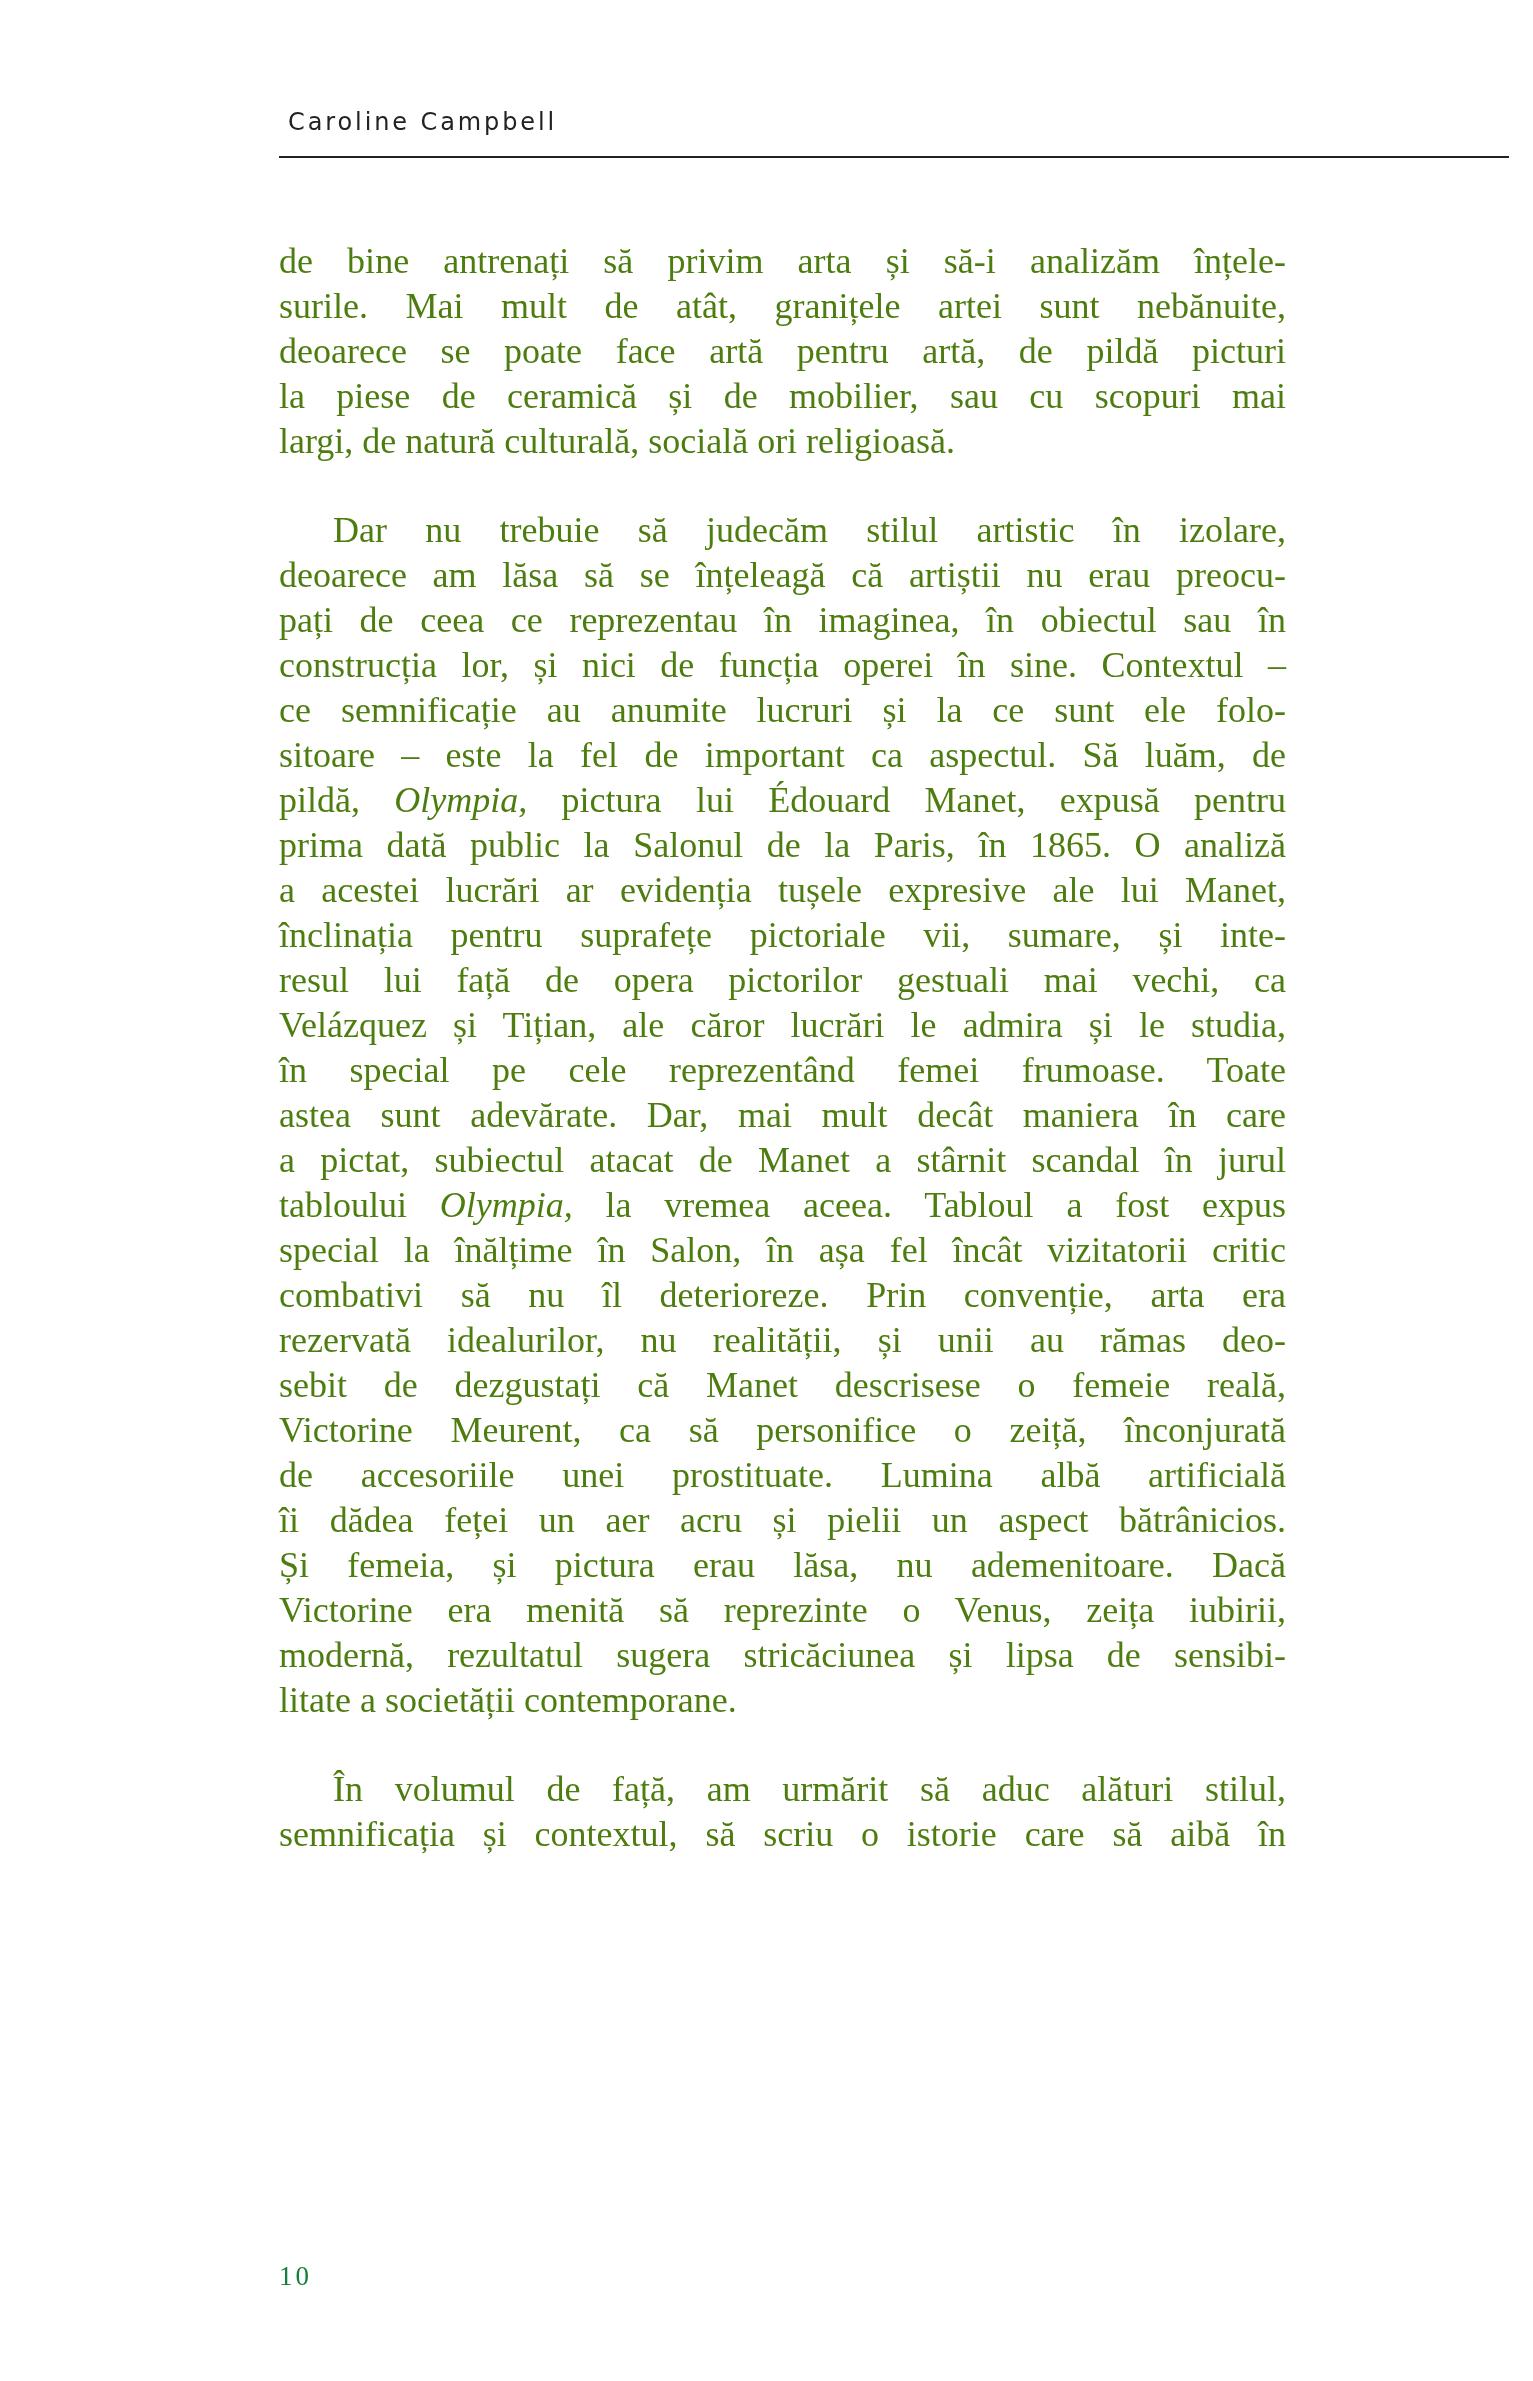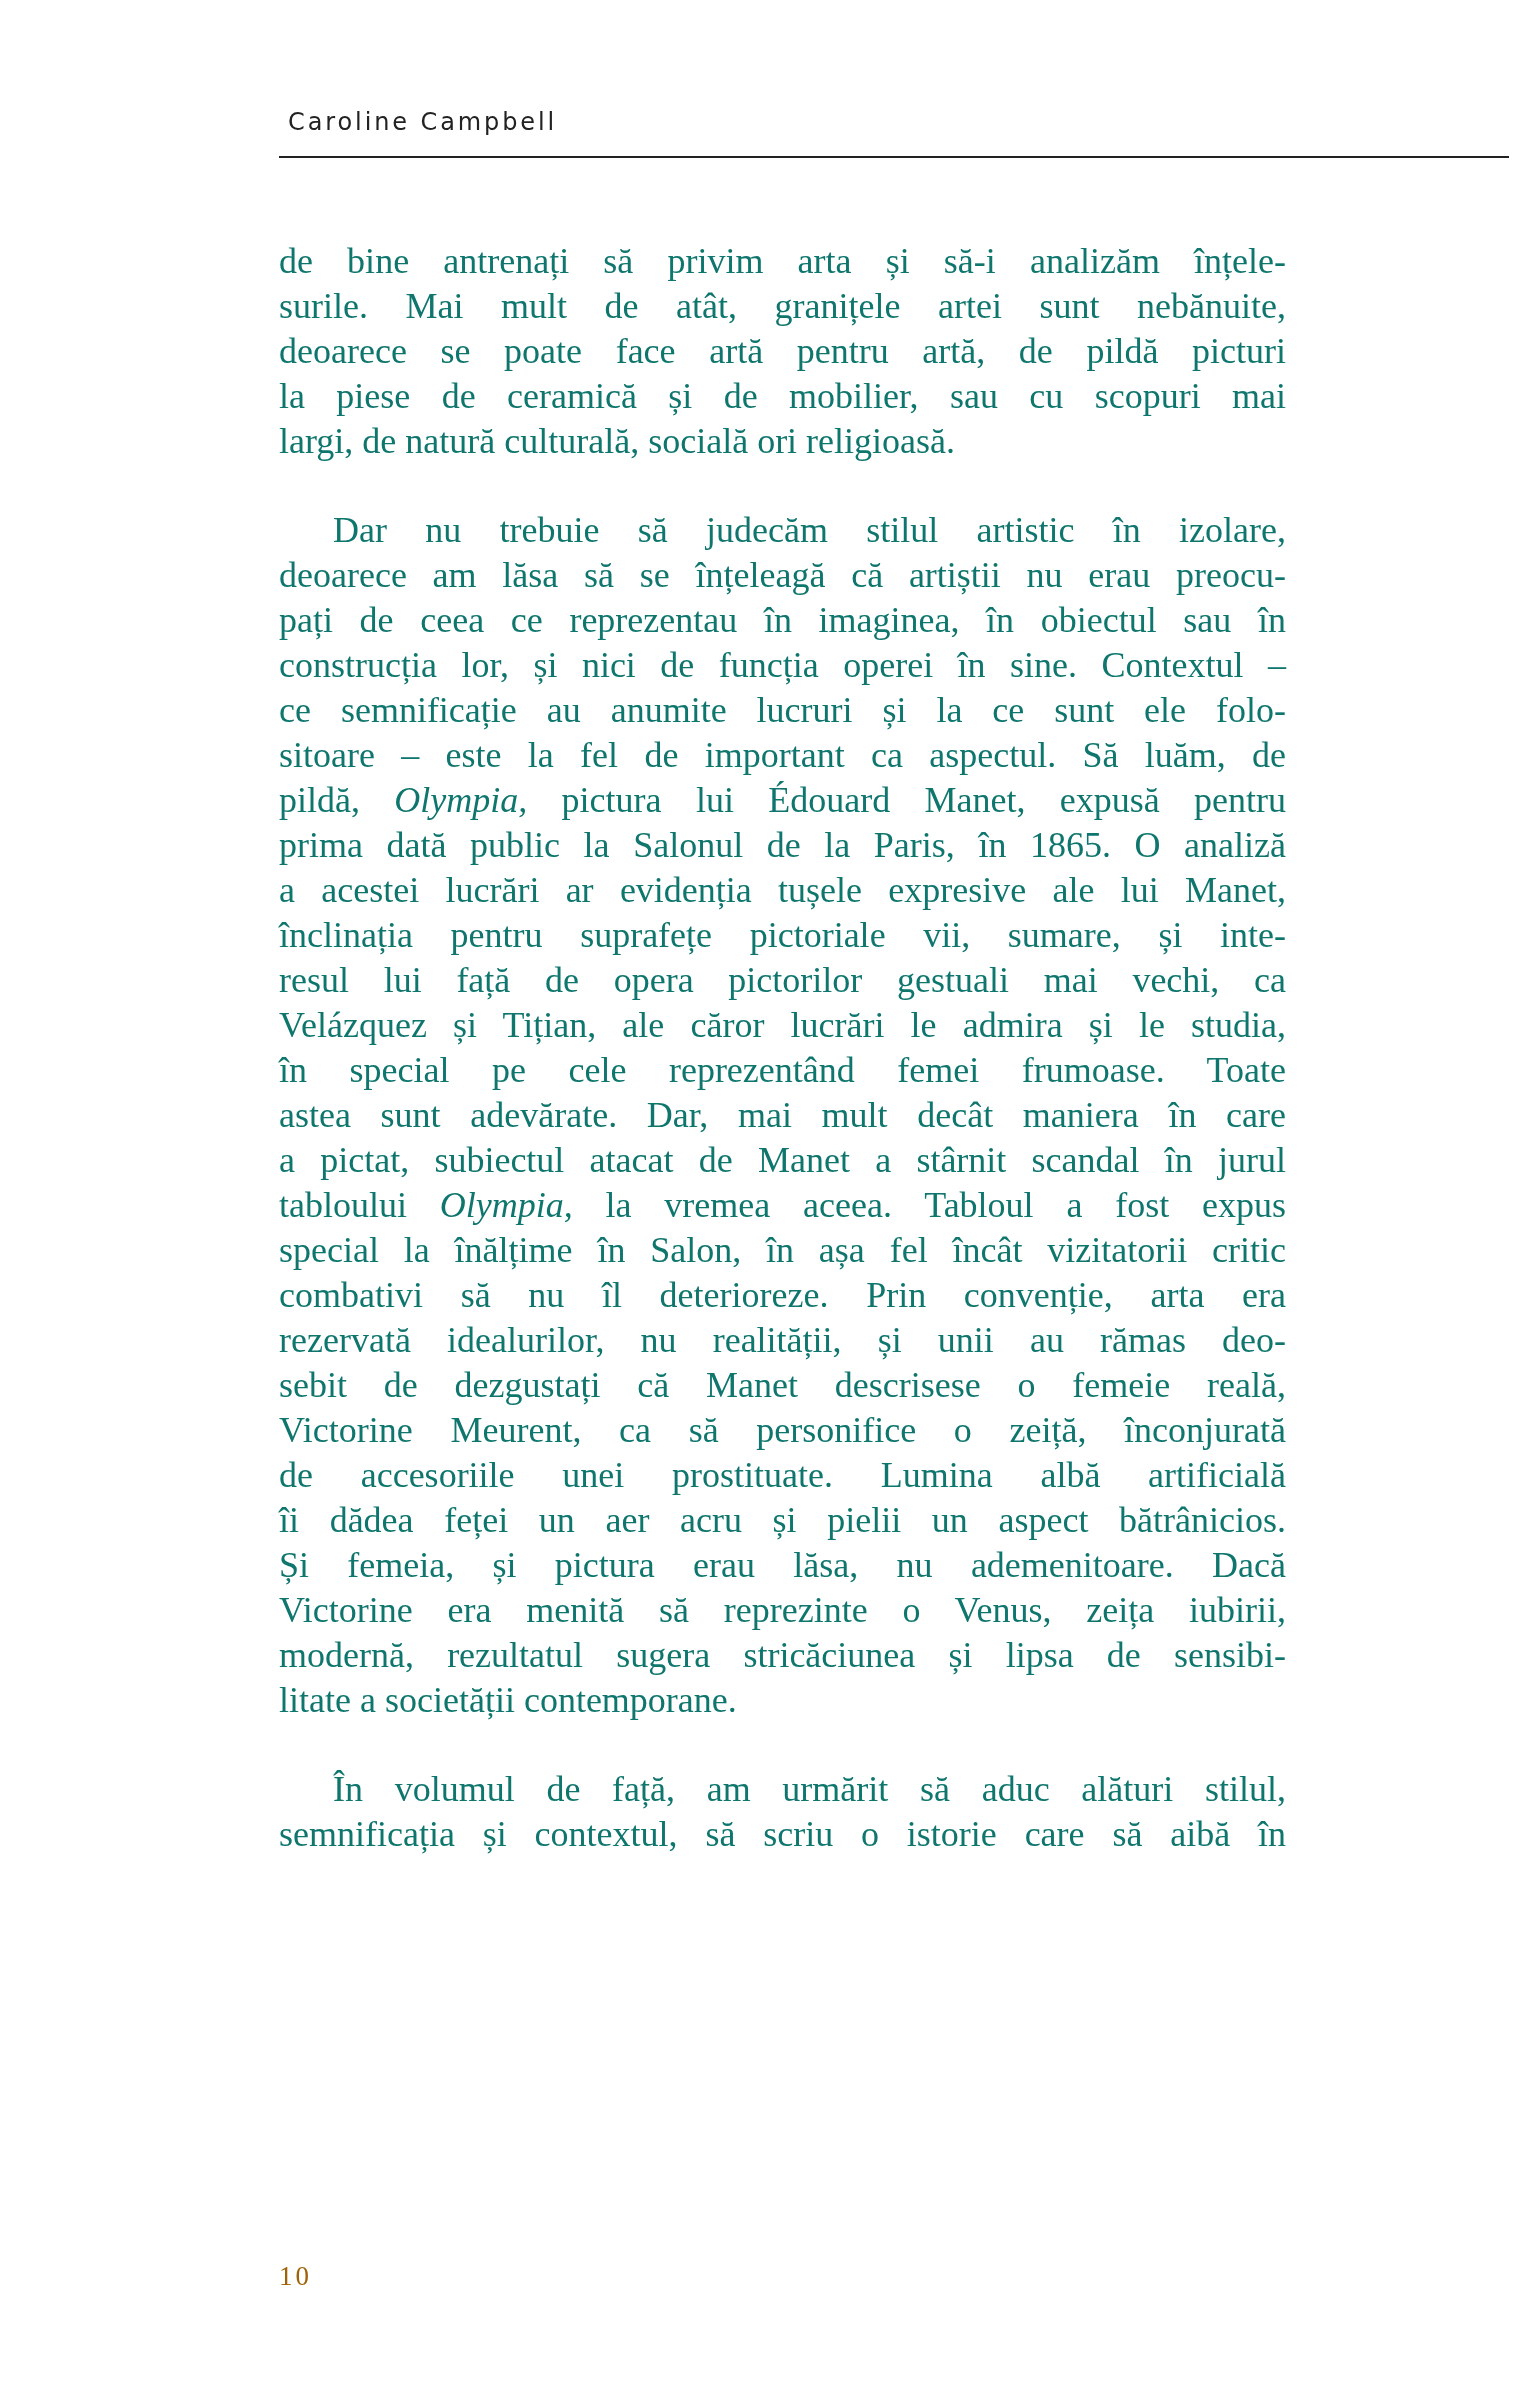--- a/index.html
+++ b/index.html
@@ -9,33 +9,33 @@
     font-family: "DejaVu Sans", sans-serif; font-size: 24px;
     letter-spacing: 2.9px; color: #222; font-weight: normal;
   }
   .rule {
     position: absolute; left: 279px; top: 156px; width: 1230px; height: 1.9px;
     background: #222;
   }
   .body-text {
     position: absolute; left: 279px; top: 239px; width: 1007px;
     font-family: "Liberation Serif", "DejaVu Serif", serif;
-    font-size: 36px; line-height: 45px; color: #0f766e;
+    font-size: 36px; line-height: 45px; color: #4d7c0f;
   }
   .line {
     display: block; white-space: nowrap; text-align: justify; text-align-last: justify;
     height: 45px; overflow: visible;
   }
   .line.last { text-align-last: left; }
   .line.indent { padding-left: 54px; margin-top: 44px; }
   .line i { font-style: italic; }
   .page-number {
     position: absolute; left: 279px; top: 2261px;
     font-family: "Liberation Serif", "DejaVu Serif", serif; font-size: 27px;
-    letter-spacing: 2.9px; color: #a16207;
+    letter-spacing: 2.9px; color: #15803d;
   }
 </style>
 </head>
 <body>
 
 <div class="header">Caroline Campbell</div>
 <div class="rule"></div>
 
 <div class="body-text" id="body-text">
     <div>

